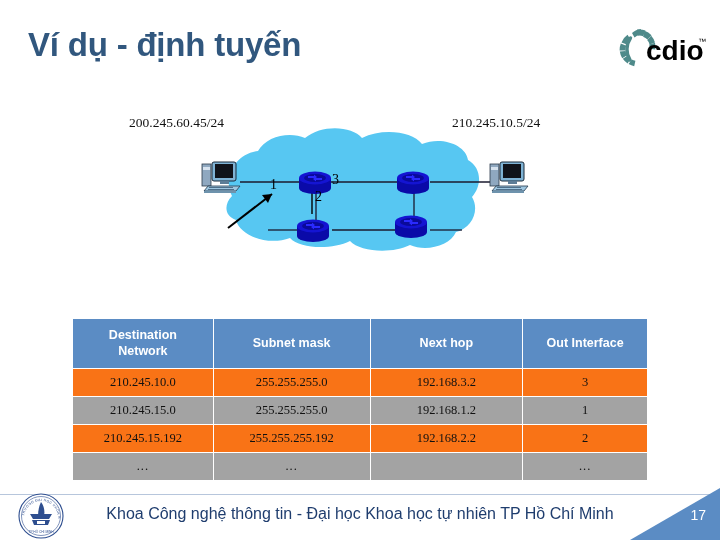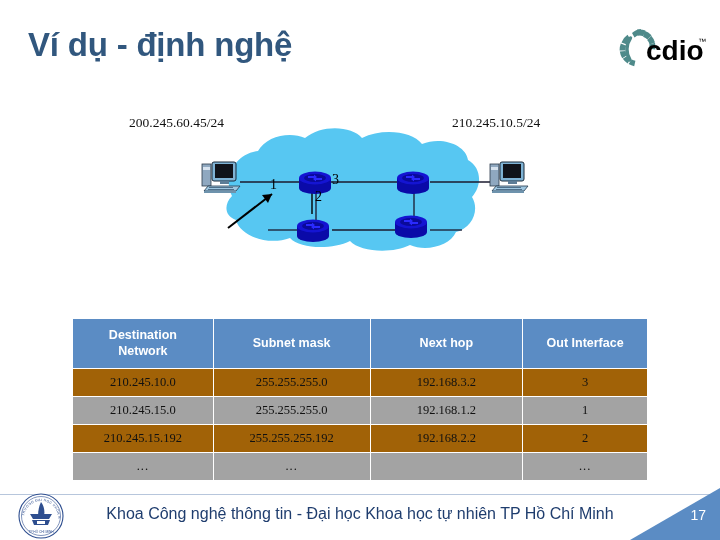--- a/index.html
+++ b/index.html
@@ -68,21 +68,21 @@
     line-height:1.25;
     border:none;
   }
   .rt td{
     font-size:12.5px;color:#111;
     text-align:center;
     padding:6px 4px;
     border:none;
     height:15px;
   }
-  .rt tr.odd td{background:#a16207;margin-left:33px;}
+  .rt tr.odd td{background:#f97316;margin-left:33px;}
   .rt tr.even td{background:#a3a3a3;}
   .rt td.dots{letter-spacing:1px;}
 
   .col1{width:140px;} .col2{width:156px;} .col3{width:152px;} .col4{width:124px;}
 
   
   .footline{
     position:absolute;left:0;top:494px;width:720px;height:1px;
     background:#B7C6DC;
   }
@@ -101,21 +101,21 @@
     color:#ffffff;font-size:14px;
     font-family:"Liberation Sans", sans-serif;
     z-index:3;
   }
 </style>
 </head>
 <body>
 
 <div class="slide">
 
-  <div class="title">Ví dụ - định nghệ</div>
+  <div class="title">Ví dụ - định tuyến</div>
 
   <div class="cdio">
     <svg width="110" height="66" viewBox="0 0 110 66">
       <g stroke="#4E8A8A" stroke-width="3.4" stroke-linecap="round" fill="none">
         <path d="M30 44 A20 20 0 0 1 30.5 22"></path>
       </g>
       <g fill="#4E8A8A">
         <g transform="translate(34,31)">
           <path d="M-2,-14 a15,15 0 0 1 9,-4 l-1,6 a9,9 0 0 0 -5.5,2.4 z"></path>
           <path d="M3,-17.4 a16,16 0 0 1 8.5,1 l-2.4,5.6 a10,10 0 0 0 -5.2,-0.6 z"></path>

